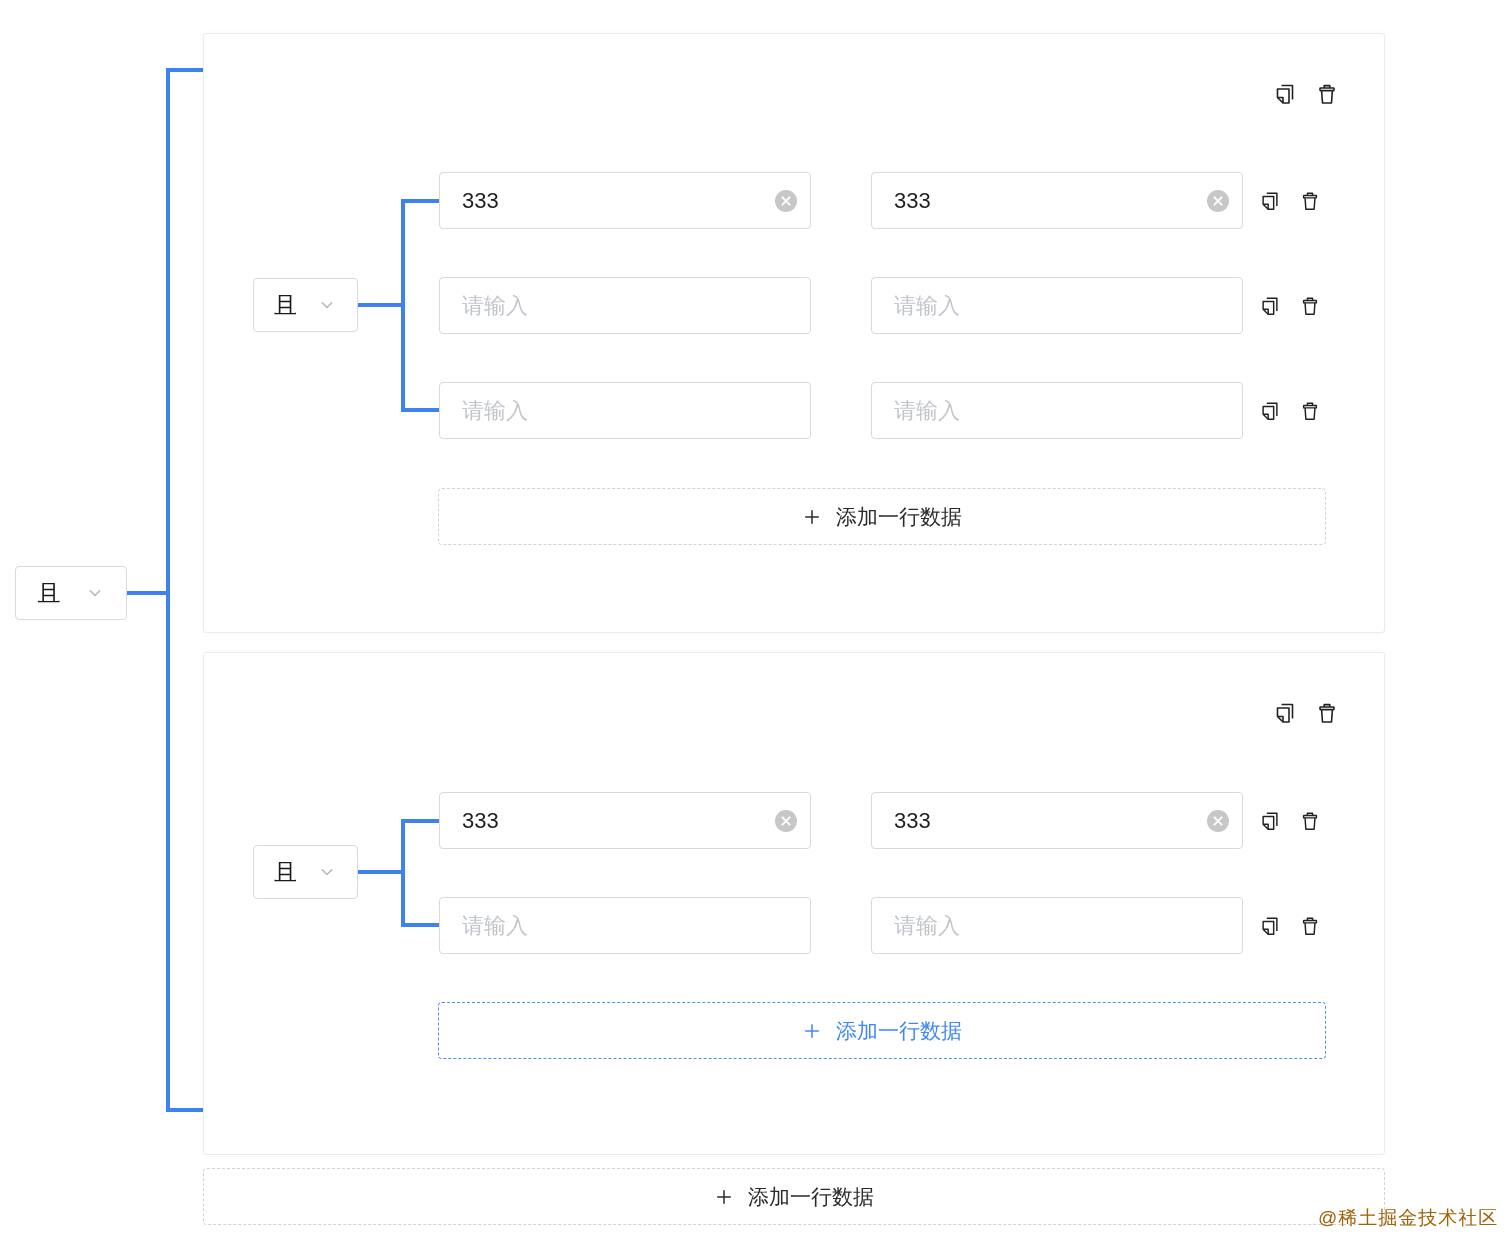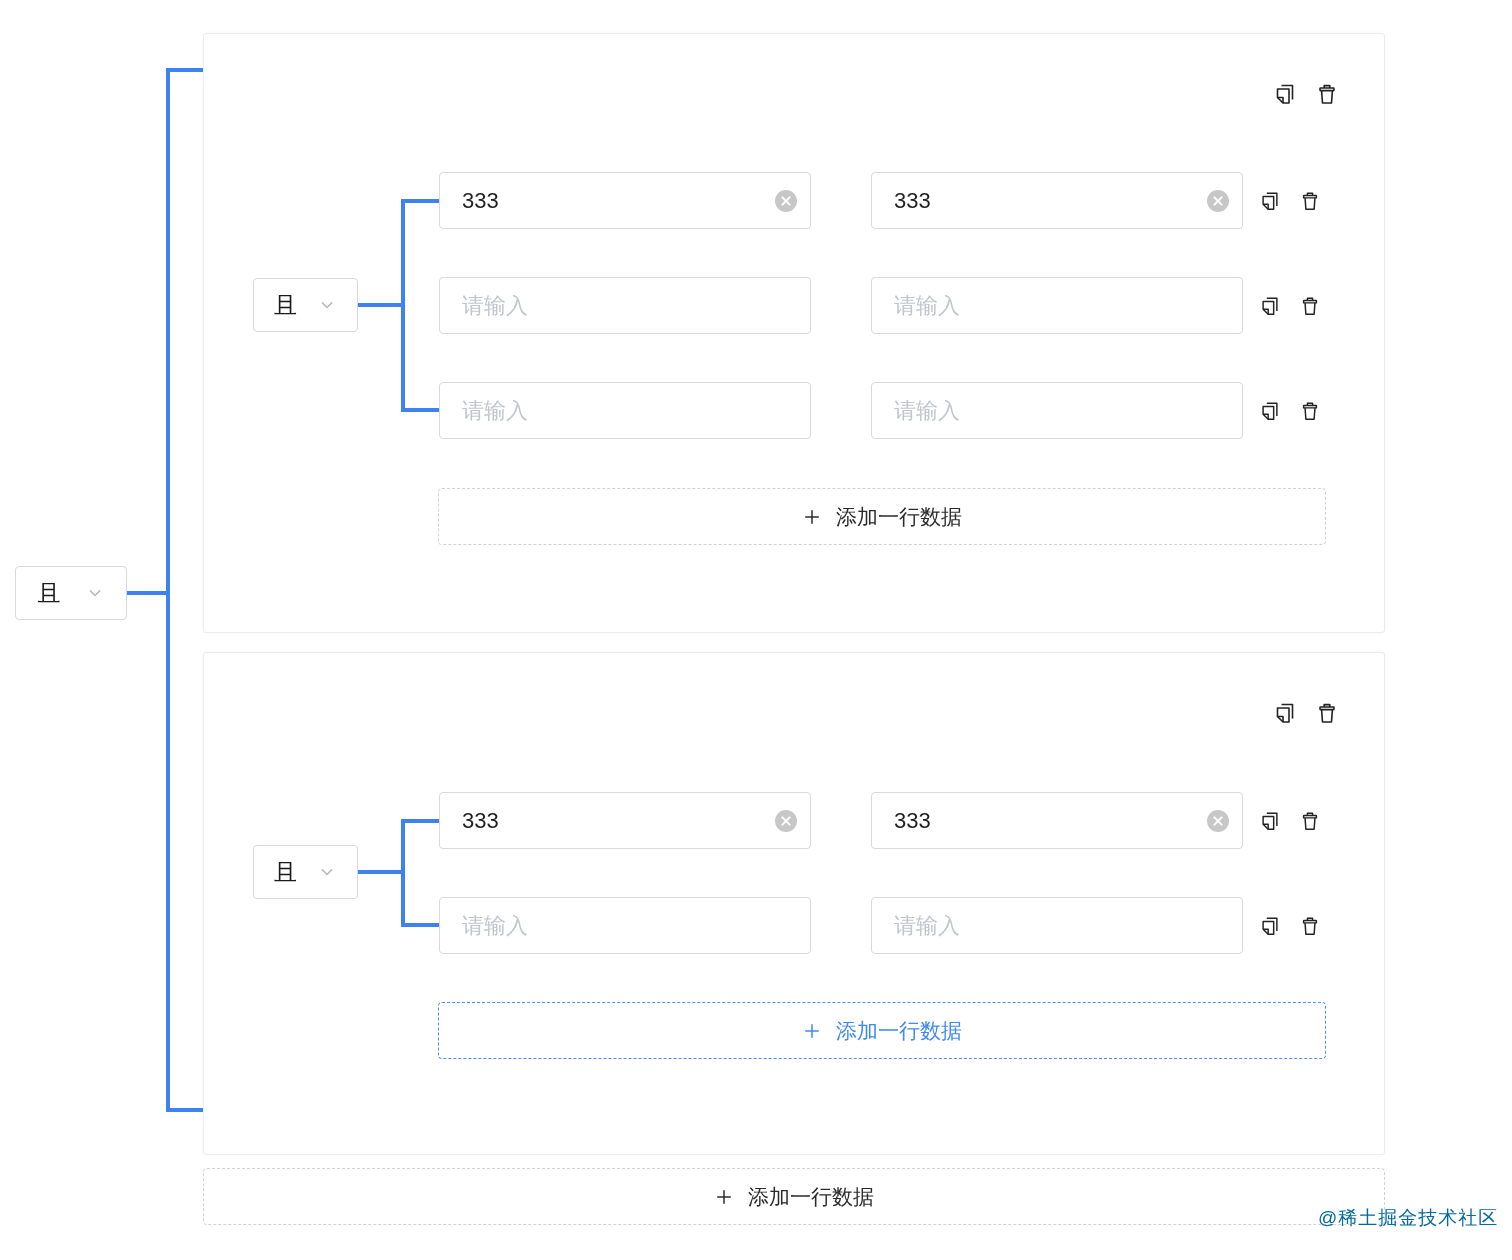--- a/index.html
+++ b/index.html
@@ -43,21 +43,21 @@
 
   
   .add-btn {
     position: absolute; display: flex; align-items: center; justify-content: center; gap: 14px;
     border: 1px dashed #d2d2d2; border-radius: 4px; background: #fff; cursor: pointer;
     font-size: 21px; color: #2b2b2b;
   }
   .add-btn .plus { display: flex; }
   .add-btn.active { border-color: #4a90f2; color: #4089f2; }
 
-  .watermark { position: absolute; font-size: 19px; color: #0369a1; letter-spacing: 1px; }
+  .watermark { position: absolute; font-size: 19px; color: #a16207; letter-spacing: 1px; }
 </style>
 </head>
 <body>
 
 <svg width="0" height="0" style="position:absolute">
   <defs>
     <g id="ic-copy" fill="none" stroke="#222" stroke-width="1.6" stroke-linejoin="round">
       <path d="M8.5 3.5 H19.5 V17.5"></path>
       <path d="M4.5 7 H16 V21 H10 L4.5 15.5 Z"></path>
       <path d="M4.5 15.5 H10 V21"></path>

